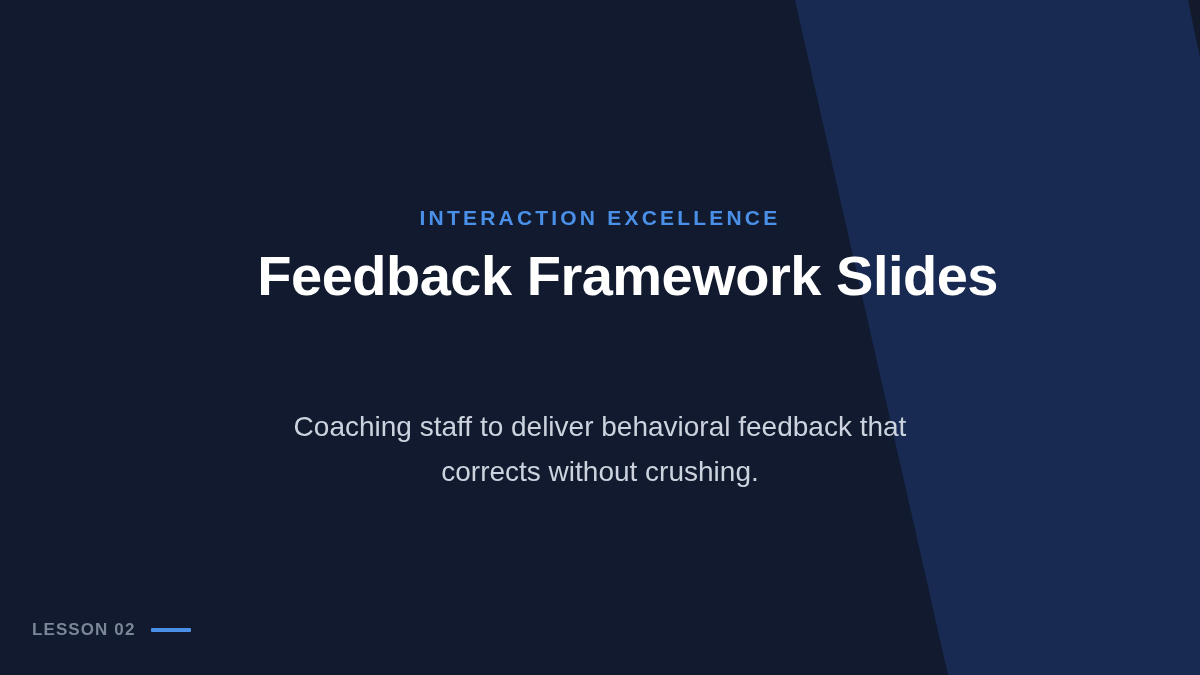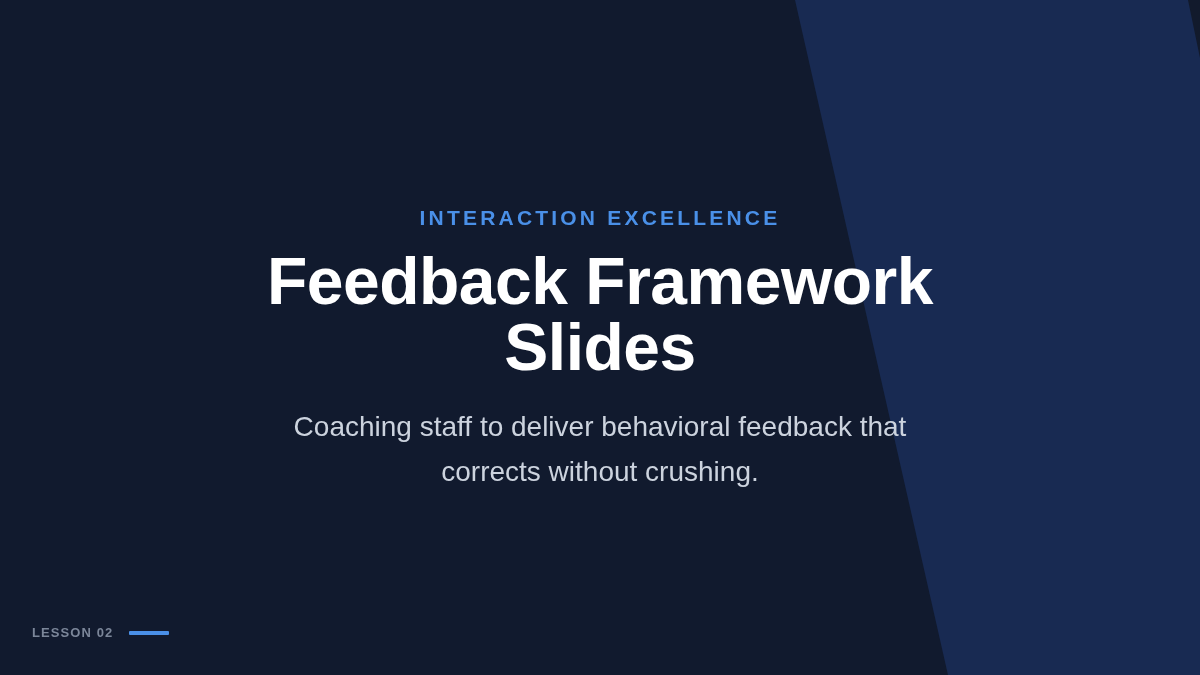--- a/index.html
+++ b/index.html
@@ -57,25 +57,25 @@
     text-align: center;
     font-size: 21px;
     font-weight: 700;
     letter-spacing: 3.2px;
     color: #4a90e8;
     white-space: pre;
   }
 
   .title {
     position: absolute;
-    left: 210px;
+    left: 218px;
     top: 248px;
     width: 780px;
-    text-align: center;
-    font-size: 66px;
+    text-align: right;
+    font-size: 56px;
     font-weight: 800;
     line-height: 1.0;
     letter-spacing: -0.5px;
     color: #ffffff;
   }
 
   .subtitle {
     position: absolute;
     left: 260px;
     top: 404px;
@@ -91,21 +91,21 @@
   .footer {
     position: absolute;
     left: 32px;
     bottom: 35px;
     display: flex;
     align-items: center;
     gap: 16px;
   }
 
   .footer-label {
-    font-size: 13px;
+    font-size: 17px;
     font-weight: 700;
     letter-spacing: 1.1px;
     color: #7b8699;
     white-space: pre;
   }
 
   .footer-rule {
     width: 40px;
     height: 4px;
     background: #4a90e8;

